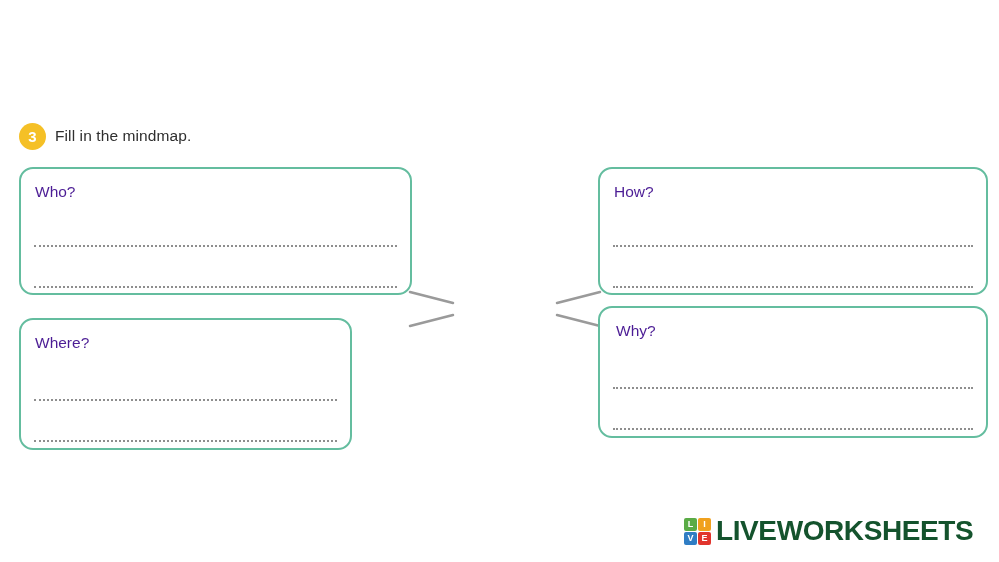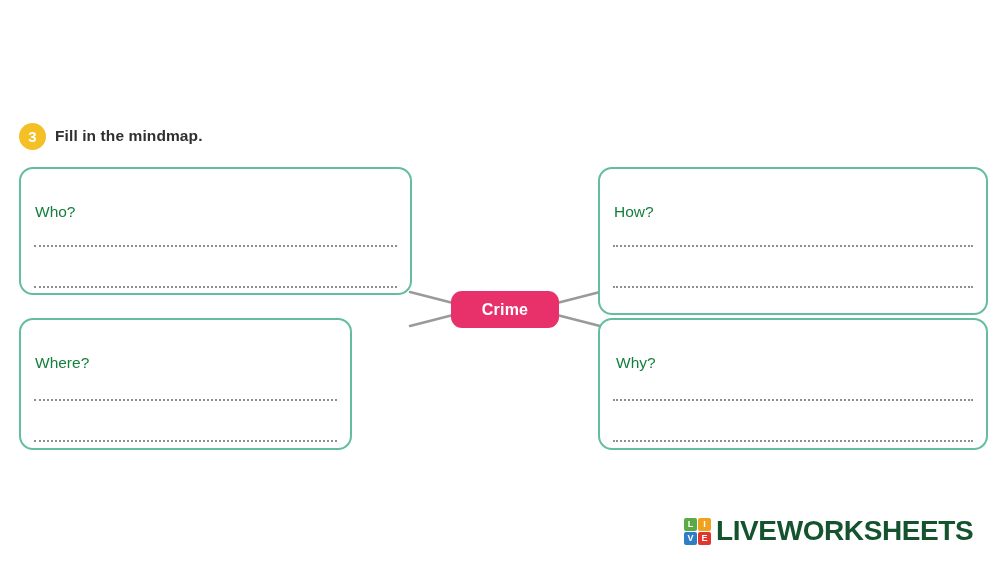--- a/index.html
+++ b/index.html
@@ -41,21 +41,21 @@
     font-size: 15px;
     font-weight: bold;
     display: flex;
     align-items: center;
     justify-content: center;
     line-height: 1;
     box-sizing: border-box;
   }
   .instruction-text {
     font-size: 15.5px;
-    font-weight: bold;
+    font-weight: normal;
     color: #2f2f2f;
     letter-spacing: 0.1px;
     white-space: nowrap;
   }
 
   
   #connectors {
     position: absolute;
     left: 0;
     top: 0;
@@ -68,37 +68,36 @@
   .branch-box {
     position: absolute;
     box-sizing: border-box;
     background: #ffffff;
     border: 2px solid #64bd9f;
     border-radius: 14px;
     padding: 15px 14px 0 14px;
   }
   .branch-label {
     font-size: 15.5px;
-    color: #15803d;
+    color: #4c1d95;
     line-height: 1;
     font-weight: normal;
-    margin-top: 20px;
   }
   .write-line {
     position: absolute;
     left: 13px;
     right: 13px;
     height: 0;
     border-top: 2px dotted #8e8e8e;
   }
 
   #box-who   { left: 19px;  top: 167px; width: 393px; height: 128px; }
-  #box-how   { left: 598px; top: 167px; width: 390px; height: 148px; }
+  #box-how   { left: 598px; top: 167px; width: 390px; height: 128px; }
   #box-where { left: 19px;  top: 318px; width: 333px; height: 132px; }
-  #box-why   { left: 598px; top: 318px; width: 390px; height: 132px; padding-left: 16px; }
+  #box-why   { left: 598px; top: 306px; width: 390px; height: 132px; padding-left: 16px; }
 
   #box-who   .wl1 { top: 76px; }
   #box-who   .wl2 { top: 117px; }
   #box-how   .wl1 { top: 76px; }
   #box-how   .wl2 { top: 117px; }
   #box-where .wl1 { top: 79px; }
   #box-where .wl2 { top: 120px; }
   #box-why   .wl1 { top: 79px; }
   #box-why   .wl2 { top: 120px; }
 
@@ -197,23 +196,20 @@
     <div class="write-line wl1"></div>
     <div class="write-line wl2"></div>
   </div>
 
   <div class="branch-box" id="box-why">
     <div class="branch-label">Why?</div>
     <div class="write-line wl1"></div>
     <div class="write-line wl2"></div>
   </div>
 
-  <div id="center-node">
-    <span class="center-label">Crime</span>
-  </div>
 
   <div id="footer-logo">
     <div class="logo-squares">
       <div class="logo-sq l">L</div>
       <div class="logo-sq i">I</div>
       <div class="logo-sq v">V</div>
       <div class="logo-sq e">E</div>
     </div>
     <div class="logo-wordmark">LIVEWORKSHEETS</div>
   </div>

